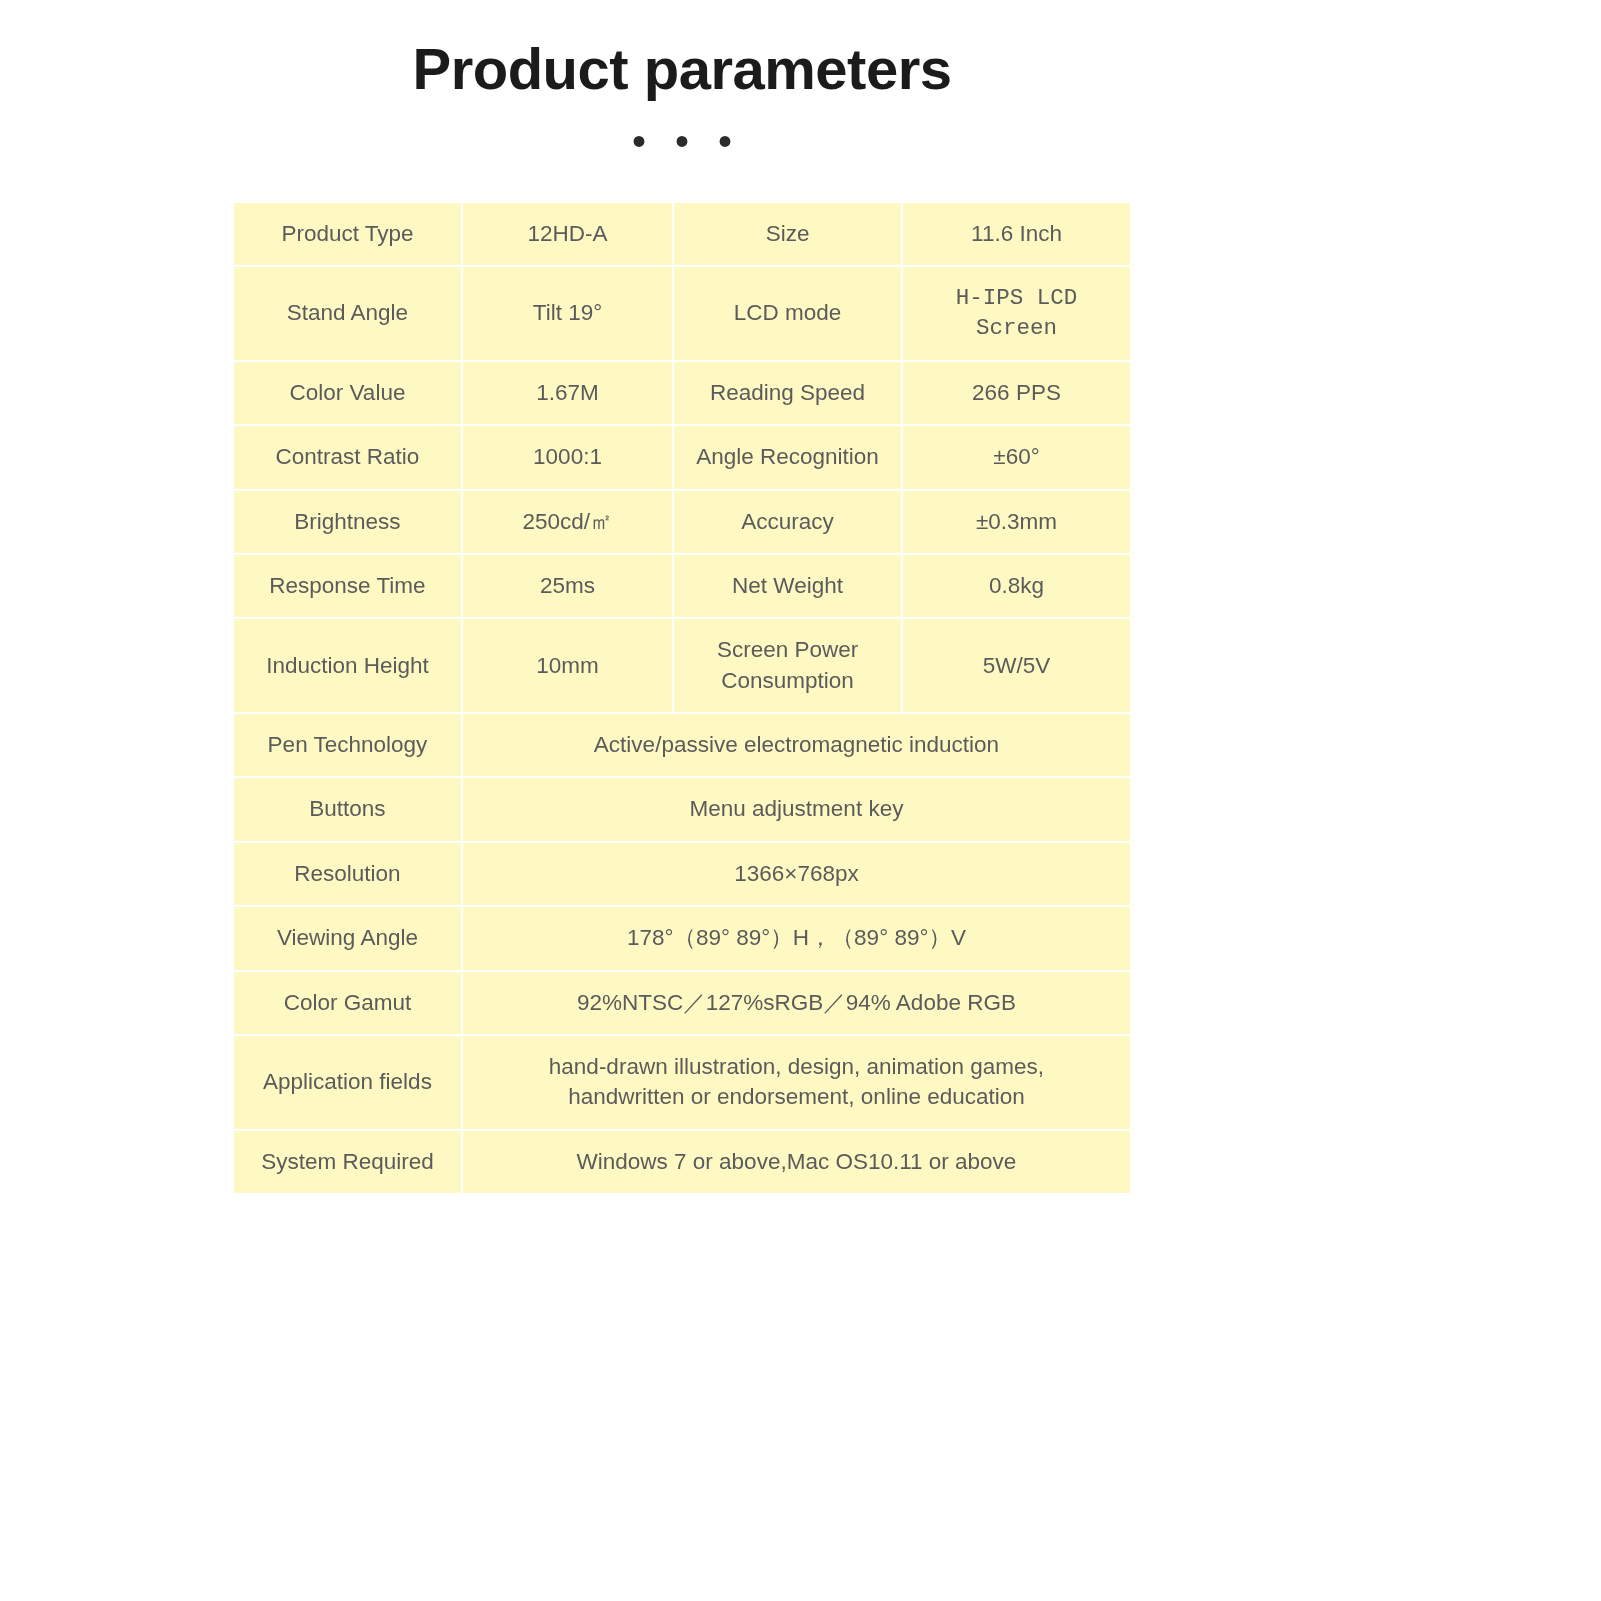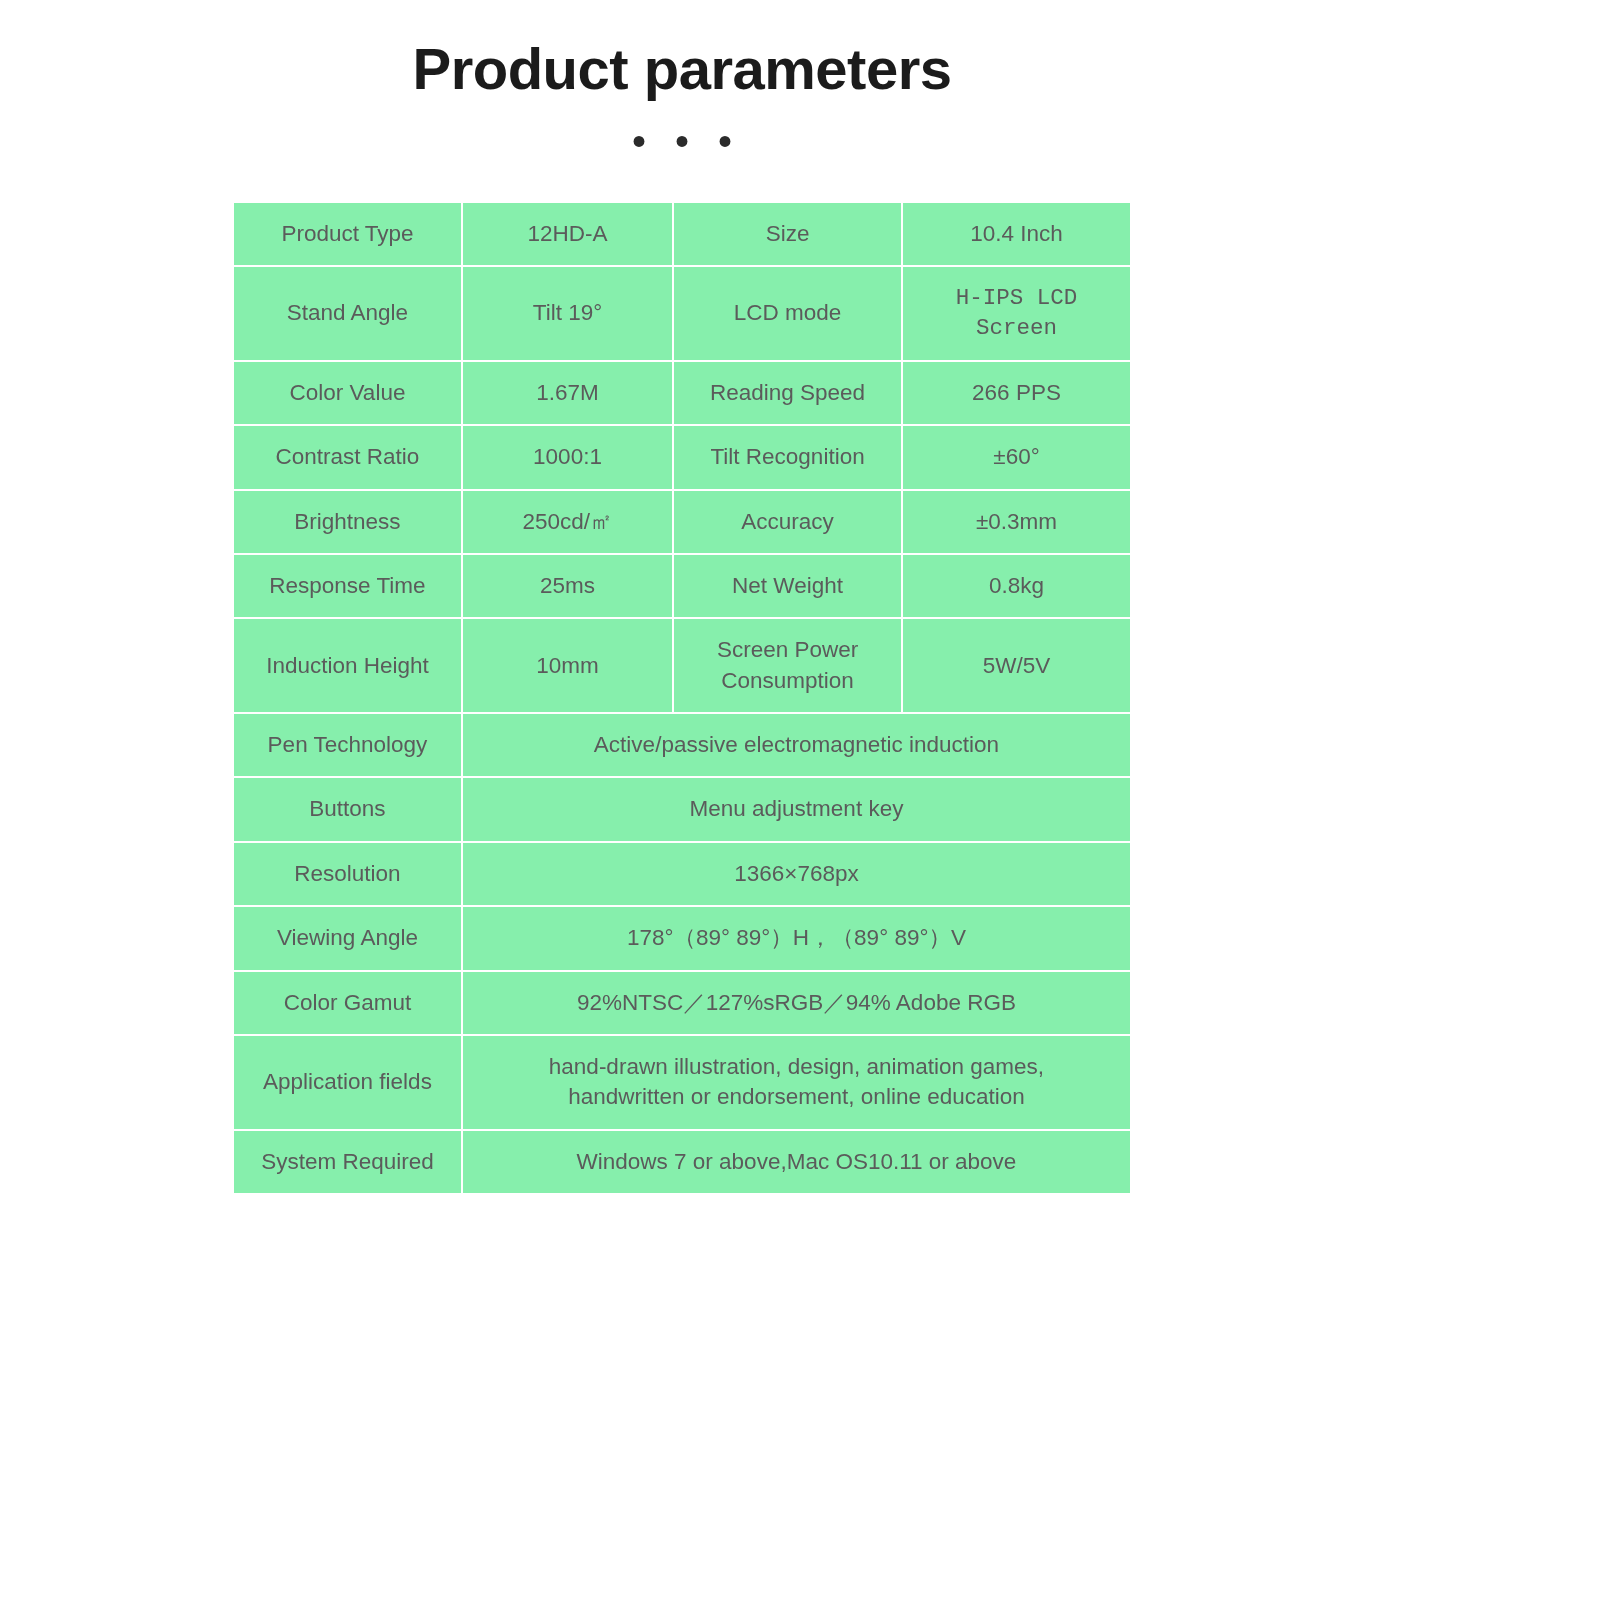--- a/index.html
+++ b/index.html
@@ -40,21 +40,21 @@
     width: 900px;
     margin: 40px auto 0 auto;
   }
   table.specs {
     width: 100%;
     border-collapse: separate;
     border-spacing: 2px 2px;
     table-layout: fixed;
   }
   table.specs td {
-    background: #86efac;
+    background: #fef9c3;
     color: #5b5b5b;
     font-size: 22.5px;
     text-align: center;
     vertical-align: middle;
     padding: 16px 8px;
     line-height: 1.35;
     height: 42px;
     font-weight: 400;
   }
   td.label {
@@ -92,42 +92,42 @@
           <col class="c2">
           <col class="c3">
           <col class="c4">
       </colgroup>
       <tbody>
 
         <tr>
           <td class="label">Product Type</td>
           <td class="value">12HD-A</td>
           <td class="alt-label">Size</td>
-          <td class="alt-value">10.4 Inch</td>
+          <td class="alt-value">11.6 Inch</td>
         </tr>
 
         <tr>
           <td class="label">Stand Angle</td>
           <td class="value">Tilt 19°</td>
           <td class="alt-label">LCD mode</td>
           <td class="alt-value nowrap-small">H-IPS LCD Screen</td>
         </tr>
 
 
         <tr>
           <td class="label">Color Value</td>
           <td class="value">1.67M</td>
           <td class="alt-label">Reading Speed</td>
           <td class="alt-value">266 PPS</td>
         </tr>
 
         <tr>
           <td class="label">Contrast Ratio</td>
           <td class="value">1000:1</td>
-          <td class="alt-label">Tilt Recognition</td>
+          <td class="alt-label">Angle Recognition</td>
           <td class="alt-value">±60°</td>
         </tr>
 
         <tr>
           <td class="label">Brightness</td>
           <td class="value">250cd/㎡</td>
           <td class="alt-label">Accuracy</td>
           <td class="alt-value">±0.3mm</td>
         </tr>
 

